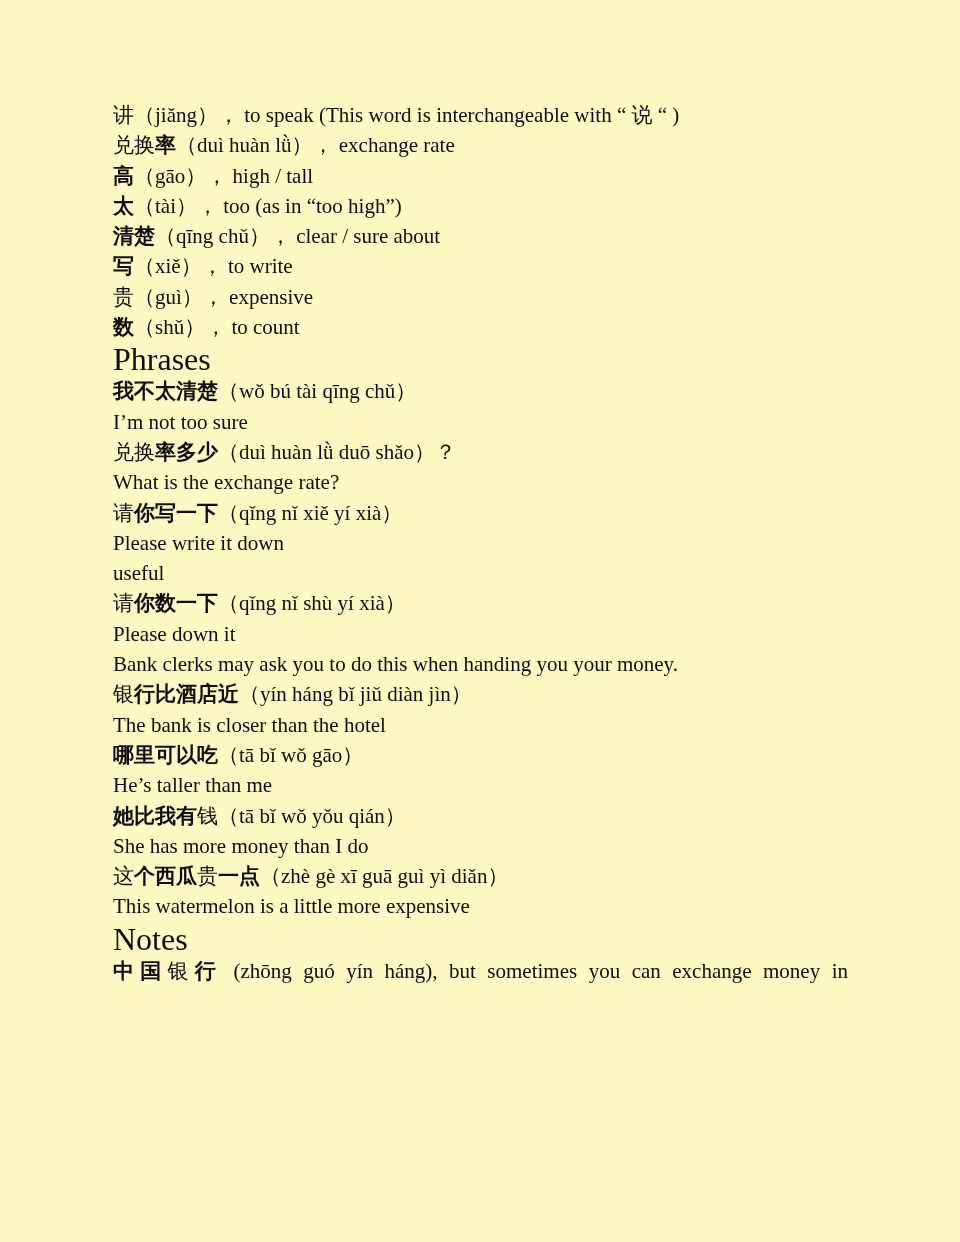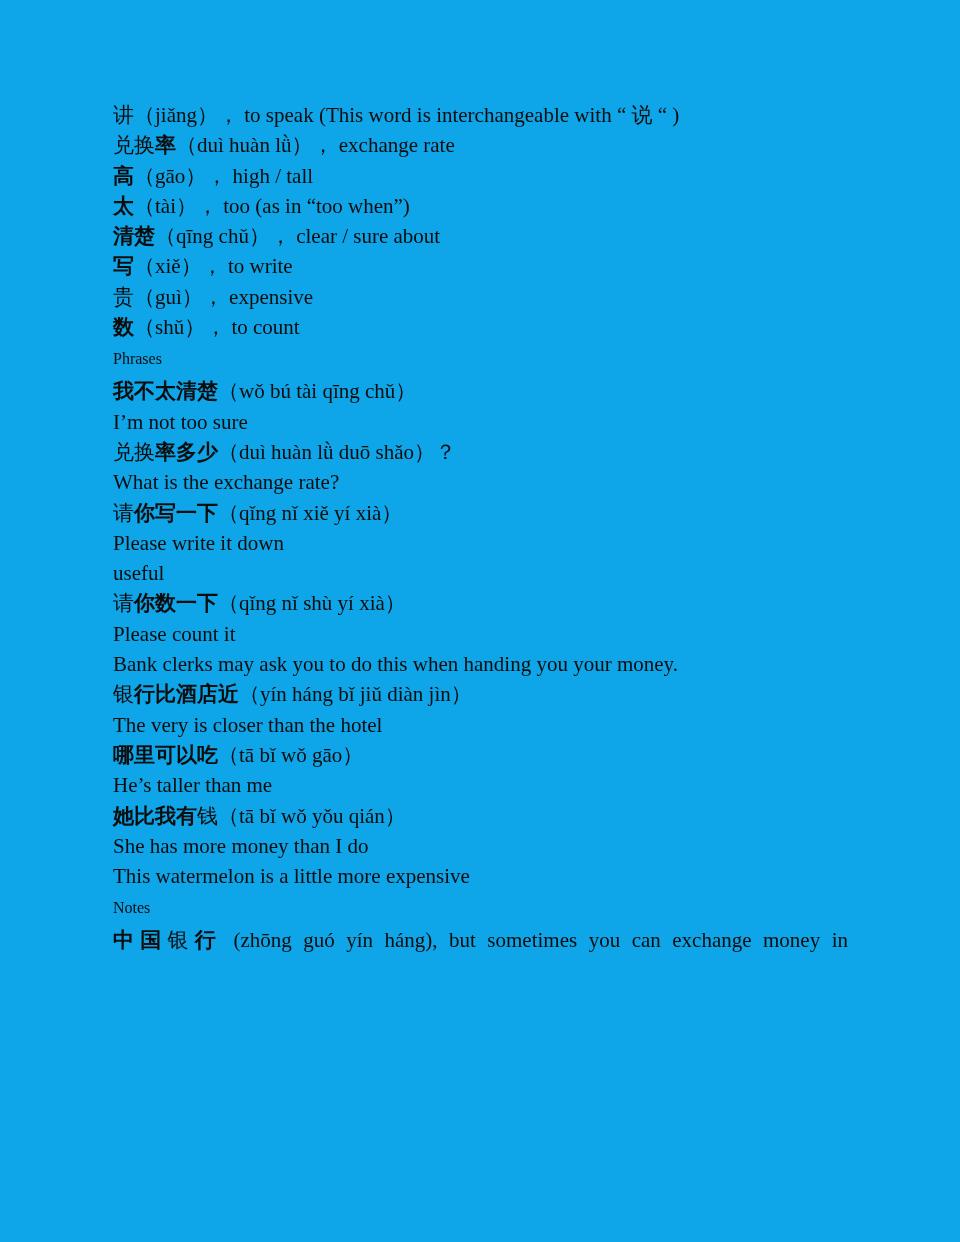--- a/index.html
+++ b/index.html
@@ -4,39 +4,39 @@
 <style>
   html, body {
     margin: 0;
     padding: 0;
     background: #ffffff;
   }
   .page {
     position: relative;
     width: 960px;
     height: 1242px;
-    background: #0ea5e9;
+    background: #fef9c3;
     overflow: hidden;
   }
   .doc {
     position: absolute;
     left: 113px;
     top: 100px;
     width: 735px;
     color: #0d0d0d;
     font-family: "Liberation Serif", "DejaVu Serif", serif;
     font-size: 21px;
     line-height: 30.3px;
   }
   .line {
     white-space: pre-wrap;
   }
   .line.heading {
     font-weight: bold;
-    font-size: 16px;
+    font-size: 32px;
     line-height: 34px;
   }
   .line.justify {
     text-align: justify;
     text-align-last: justify;
   }
   .zh-bold {
     font-weight: bold;
   }
   .zh-light {
@@ -47,39 +47,40 @@
   }
 </style>
 </head>
 <body>
 
 <div class="page">
   <div class="doc" id="doc">
       <div class="line"><span class="zh-light">讲</span><span class="latin">（jiǎng）， to speak (This word is interchangeable with “ </span><span class="zh-light">说</span><span class="latin"> “ )</span></div>
       <div class="line"><span class="zh-light">兑换</span><span class="zh-bold">率</span><span class="latin">（duì huàn lǜ）， exchange rate</span></div>
       <div class="line"><span class="zh-bold">高</span><span class="latin">（gāo）， high / tall</span></div>
-      <div class="line"><span class="zh-bold">太</span><span class="latin">（tài）， too (as in “too when”)</span></div>
+      <div class="line"><span class="zh-bold">太</span><span class="latin">（tài）， too (as in “too high”)</span></div>
       <div class="line"><span class="zh-bold">清楚</span><span class="latin">（qīng chǔ）， clear / sure about</span></div>
       <div class="line"><span class="zh-bold">写</span><span class="latin">（xiě）， to write</span></div>
       <div class="line"><span class="zh-light">贵</span><span class="latin">（guì）， expensive</span></div>
       <div class="line"><span class="zh-bold">数</span><span class="latin">（shǔ）， to count</span></div>
       <div class="line heading"><span class="latin">Phrases</span></div>
       <div class="line"><span class="zh-bold">我不太清楚</span><span class="latin">（wǒ bú tài qīng chǔ）</span></div>
       <div class="line"><span class="latin">I’m not too sure</span></div>
       <div class="line"><span class="zh-light">兑换</span><span class="zh-bold">率多少</span><span class="latin">（duì huàn lǜ duō shǎo）？</span></div>
       <div class="line"><span class="latin">What is the exchange rate?</span></div>
       <div class="line"><span class="zh-light">请</span><span class="zh-bold">你写一下</span><span class="latin">（qǐng nǐ xiě yí xià）</span></div>
       <div class="line"><span class="latin">Please write it down</span></div>
       <div class="line"><span class="latin">useful</span></div>
       <div class="line"><span class="zh-light">请</span><span class="zh-bold">你数一下</span><span class="latin">（qǐng nǐ shù yí xià）</span></div>
-      <div class="line"><span class="latin">Please count it</span></div>
+      <div class="line"><span class="latin">Please down it</span></div>
       <div class="line"><span class="latin">Bank clerks may ask you to do this when handing you your money.</span></div>
       <div class="line"><span class="zh-light">银</span><span class="zh-bold">行比酒店近</span><span class="latin">（yín háng bǐ jiǔ diàn jìn）</span></div>
-      <div class="line"><span class="latin">The very is closer than the hotel</span></div>
+      <div class="line"><span class="latin">The bank is closer than the hotel</span></div>
       <div class="line"><span class="zh-bold">哪里可以吃</span><span class="latin">（tā bǐ wǒ gāo）</span></div>
       <div class="line"><span class="latin">He’s taller than me</span></div>
       <div class="line"><span class="zh-bold">她比我有</span><span class="zh-light">钱</span><span class="latin">（tā bǐ wǒ yǒu qián）</span></div>
       <div class="line"><span class="latin">She has more money than I do</span></div>
+      <div class="line"><span class="zh-light">这</span><span class="zh-bold">个西瓜</span><span class="zh-light">贵</span><span class="zh-bold">一点</span><span class="latin">（zhè gè xī guā guì yì diǎn）</span></div>
       <div class="line"><span class="latin">This watermelon is a little more expensive</span></div>
       <div class="line heading"><span class="latin">Notes</span></div>
       <div class="line justify"><span class="zh-bold">中国</span><span class="zh-light">银</span><span class="zh-bold">行</span><span class="latin"> (zhōng guó yín háng), but sometimes you can exchange money in</span></div>
     </div>
 </div>
 
 </body></html>

